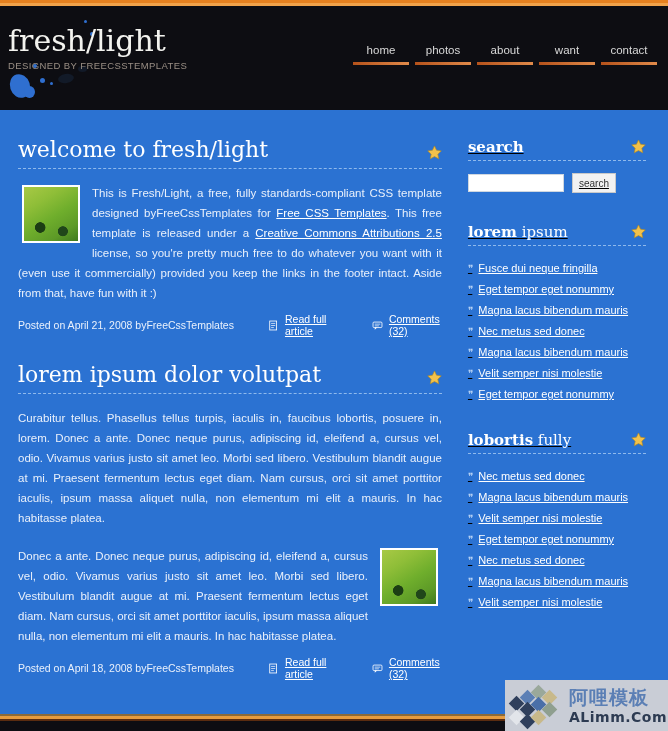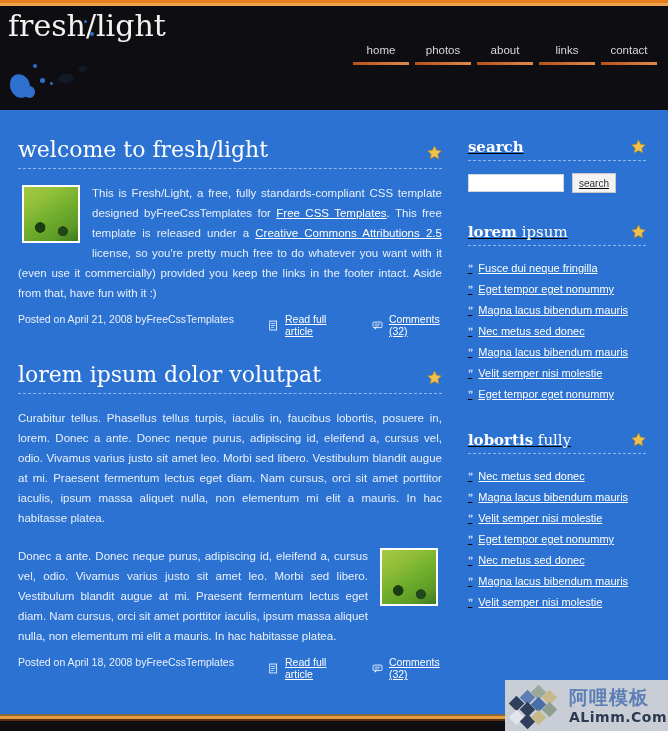--- a/index.html
+++ b/index.html
@@ -30,21 +30,21 @@
   
   .header {
     height: 104px;
     background: #0d0d12;
     position: relative;
     overflow: hidden;
   }
   .logo-block {
     position: absolute;
     left: 8px;
-    top: 5px;
+    top: 20px;
     width: 300px;
   }
   .logo-title {
     font-family: "DejaVu Serif", "Liberation Serif", serif;
     font-size: 30px;
     color: #f3f3ef;
     letter-spacing: 0px;
     line-height: 1;
     margin: 0;
     font-weight: normal;
@@ -167,20 +167,21 @@
       radial-gradient(circle at 72% 82%, #20461a 0 8%, rgba(0,0,0,0) 9%),
       linear-gradient(148deg, #a8c945 0%, #8fbe38 28%, #6fae2c 55%, #5d9a27 80%, #3f7a1e 100%);
   }
   .thumb.right {
     float: right;
     margin: 2px 4px 4px 12px;
   }
 
   .post-meta {
     display: flex;
+    align-items: center;
     color: #eaf1fc;
     font-size: 10.5px;
     margin-top: 10px;
     clear: both;
   }
   .post-meta .posted { flex: none; }
   .meta-link {
     display: flex;
     align-items: center;
     margin-left: 34px;
@@ -316,37 +317,38 @@
   <div class="splat s3"></div>
   <div class="splat s4"></div>
   <div class="splat s5"></div>
   <div class="splat s6"></div>
   <div class="splat s7"></div>
   <div class="splat-dark d1"></div>
   <div class="splat-dark d2"></div>
 
   <div class="logo-block">
     <h1 class="logo-title">fresh/light</h1>
+    <div class="logo-tag">DESIGNED BY FREECSSTEMPLATES</div>
   </div>
 
   <div class="nav">
     <div class="nav-item">
       <span>home</span>
       <span class="nav-rule"></span>
     </div>
     <div class="nav-item">
       <span>photos</span>
       <span class="nav-rule"></span>
     </div>
     <div class="nav-item">
       <span>about</span>
       <span class="nav-rule"></span>
     </div>
     <div class="nav-item">
-      <span>links</span>
+      <span>want</span>
       <span class="nav-rule"></span>
     </div>
     <div class="nav-item">
       <span>contact</span>
       <span class="nav-rule"></span>
     </div>
   </div>
 </div>
 
 <div class="page">

